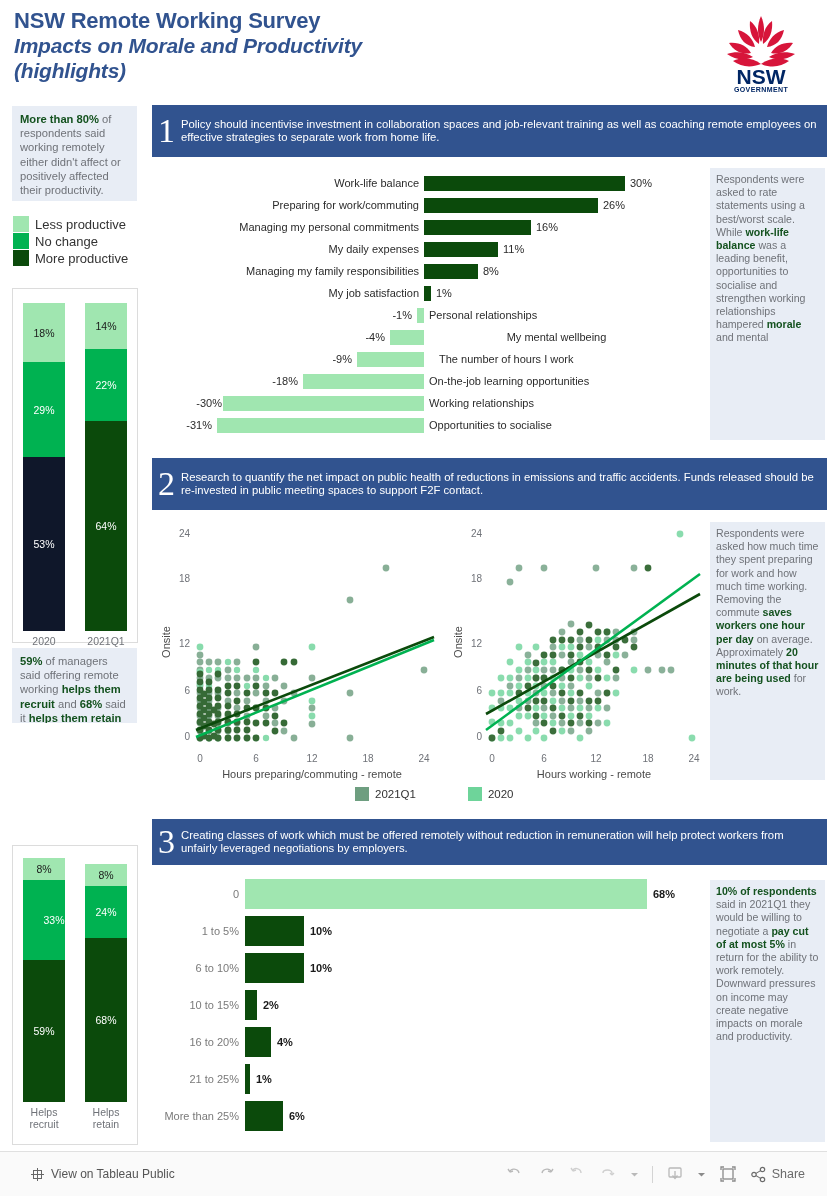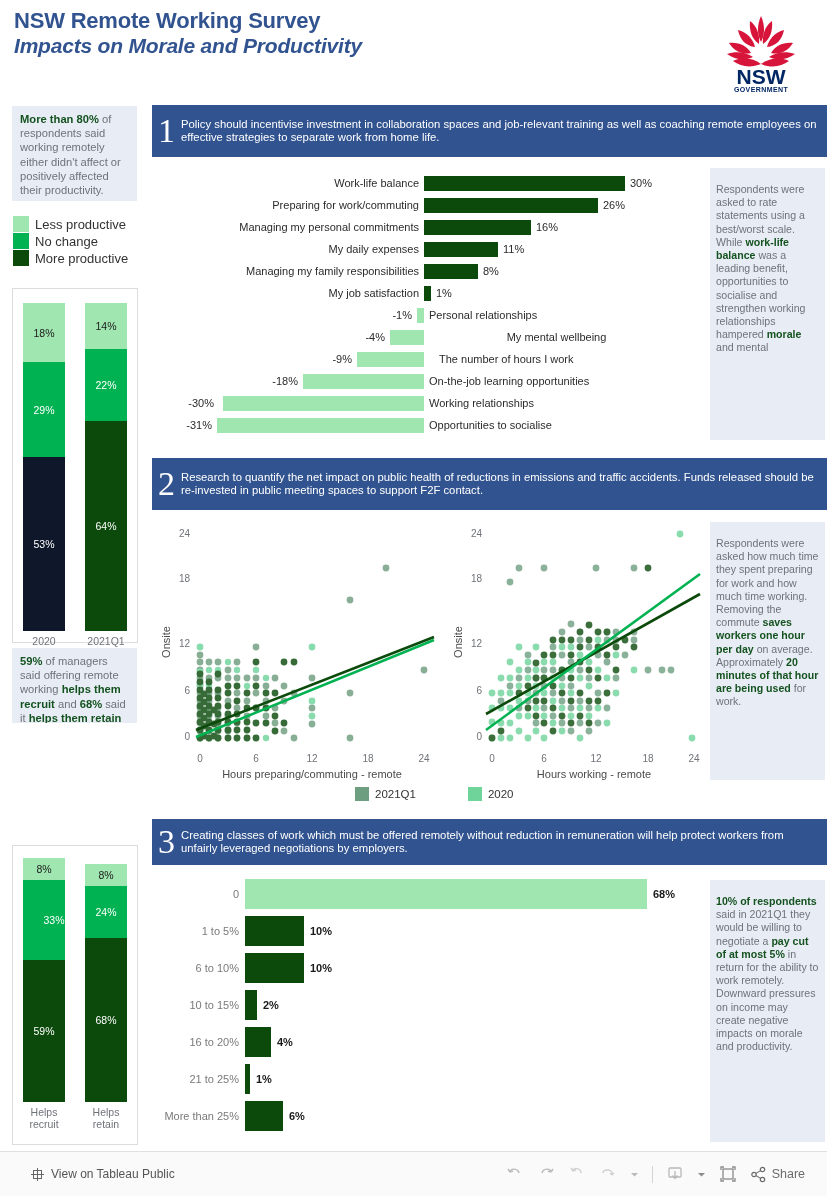--- a/index.html
+++ b/index.html
@@ -61,21 +61,21 @@
   .bar-cat-left { text-align:right; font-size:11px; color:#2b2b2b; padding-right:5px; }
   .bar-fill { height:15px; }
   .bar-val { font-size:11px; color:#2b2b2b; padding-left:5px; white-space:nowrap; }
 
   .bar3-cat { text-align:right; font-size:11px; color:#7a7a7a; padding-right:6px; }
   .bar3-val { font-size:11px; color:#1a1a1a; font-weight:bold; padding-left:6px; white-space:nowrap; }
 
   
   .note {
     position:absolute; background:#e8edf5; color:#6f7278;
-    font-size:10.6px; line-height:13.2px; padding:15px 6px; overflow:hidden;
+    font-size:10.6px; line-height:13.2px; padding:5px 6px; overflow:hidden;
   }
   .note b { color:#14521f; font-weight:bold; }
 
   
   .axis-txt { font-size:10px; fill:#6f7278; font-family:"Liberation Sans", sans-serif; }
   .axis-title { font-size:11px; fill:#4a4a4a; font-family:"Liberation Sans", sans-serif; }
 
   .scatter-legend { position:absolute; display:flex; align-items:center; gap:10px; }
   .sl-item { display:flex; align-items:center; gap:6px; }
   .sl-sw { width:14px; height:14px; }
@@ -96,20 +96,21 @@
 </style>
 </head>
 <body>
 
 <div id="root">
 
   <div class="header">
     <div class="title-wrap">
       <div class="title-main">NSW Remote Working Survey</div>
       <div class="title-sub">Impacts on Morale and Productivity</div>
+      <div class="title-sub">(highlights)</div>
     </div>
     <div class="logo">
       <svg width="88" height="82" viewBox="0 0 88 82">
         <g fill="#d7153a">
           <path d="M44 4 C40 13,40 22,44 30 C48 22,48 13,44 4 Z"></path>
           <path d="M33 9 C32 19,35 27,42 32 C43 23,40 14,33 9 Z"></path>
           <path d="M55 9 C56 19,53 27,46 32 C45 23,48 14,55 9 Z"></path>
           <path d="M21 18 C23 28,29 34,38 35 C36 27,30 20,21 18 Z"></path>
           <path d="M67 18 C65 28,59 34,50 35 C52 27,58 20,67 18 Z"></path>
           <path d="M12 31 C17 39,25 43,34 41 C30 34,22 30,12 31 Z"></path>
@@ -263,21 +264,21 @@
         <div class="bar-val" style="width:205px; text-align:right; padding:0 5px 0 0;">-9%</div>
         <div class="bar-fill" style="width:67px; background:#a0e6b0;"></div>
         <div class="bar-cat-left" style="width:260px; text-align:left; padding:0 0 0 15px;">The number of hours I work</div>
       </div>
       <div class="bar-row" style="height:22px;">
         <div class="bar-val" style="width:151px; text-align:right; padding:0 5px 0 0;">-18%</div>
         <div class="bar-fill" style="width:121px; background:#a0e6b0;"></div>
         <div class="bar-cat-left" style="width:260px; text-align:left; padding:0 0 0 5px;">On-the-job learning opportunities</div>
       </div>
       <div class="bar-row" style="height:22px;">
-        <div class="bar-val" style="width:71px; text-align:right; padding:0 9px 0 0;">-30%</div>
+        <div class="bar-val" style="width:71px; text-align:right; padding:0 1px 0 0;">-30%</div>
         <div class="bar-fill" style="width:201px; background:#a0e6b0;"></div>
         <div class="bar-cat-left" style="width:260px; text-align:left; padding:0 0 0 5px;">Working relationships</div>
       </div>
       <div class="bar-row" style="height:22px;">
         <div class="bar-val" style="width:65px; text-align:right; padding:0 5px 0 0;">-31%</div>
         <div class="bar-fill" style="width:207px; background:#a0e6b0;"></div>
         <div class="bar-cat-left" style="width:260px; text-align:left; padding:0 0 0 5px;">Opportunities to socialise</div>
       </div>
     </div>
   </div>

